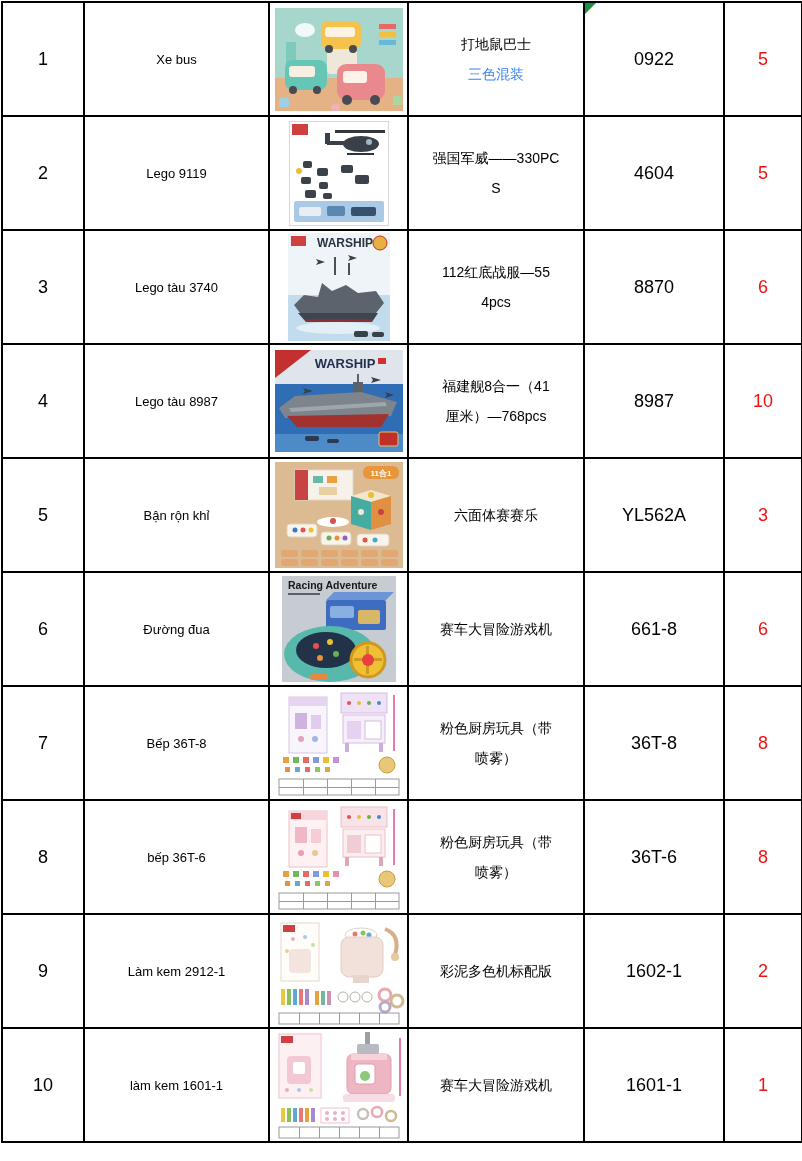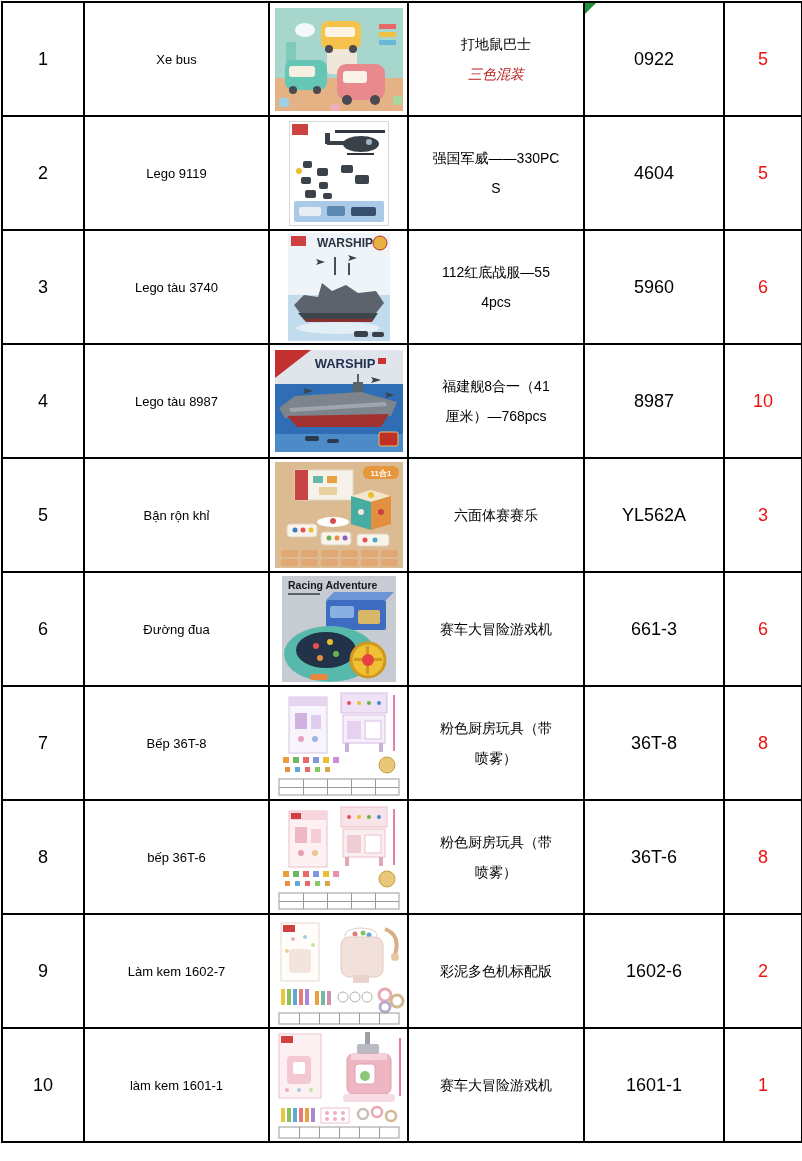--- a/index.html
+++ b/index.html
@@ -5,21 +5,21 @@
   html,body{margin:0;padding:0;background:#ffffff;}
   body{width:802px;font-family:"Liberation Sans","DejaVu Sans",sans-serif;color:#000;}
   table.sheet{border-collapse:collapse;table-layout:fixed;width:800px;margin:1px 0 0 1px;}
   table.sheet td{border:2px solid #000;vertical-align:middle;text-align:center;padding:0;overflow:hidden;}
   tr.prow{height:114px;}
   .c-num{font-size:18px;}
   .c-name{font-size:13px;}
   .c-desc{font-size:14px;line-height:30px;}
   .c-code{font-size:18px;position:relative;}
   .c-qty{font-size:18px;color:#ee1111;}
-  .redline{color:#b91c1c;font-style:italic;}
+  .redline{color:#3b82f6;}
   .imgbox{margin:0 auto;display:flex;align-items:center;justify-content:center;}
   svg{display:block;}
   svg text{font-family:"Liberation Sans","DejaVu Sans",sans-serif;}
   .err-tri{position:absolute;top:0;left:0;width:0;height:0;
            border-top:11px solid #1e8f3e;border-right:11px solid transparent;}
 </style>
 </head>
 <body>
 
 <table class="sheet">
@@ -133,21 +133,21 @@
         <ellipse cx="50" cy="95" rx="42" ry="6" fill="#ffffff" opacity=".55"></ellipse>
         <rect x="66" y="98" width="14" height="6" rx="2" fill="#3a4048"></rect>
               <rect x="84" y="99" width="12" height="5" rx="2" fill="#3a4048"></rect>
       </svg>
     </div>
   </td>
   <td class="c-desc">
     <div>112红底战服—55</div>
     <div>4pcs</div>
   </td>
-  <td class="c-code"><span>5960</span></td>
+  <td class="c-code"><span>8870</span></td>
   <td class="c-qty"><span>6</span></td>
 </tr>
 
 <tr class="prow">
   <td class="c-num"><span>4</span></td>
   <td class="c-name"><span>Lego tàu 8987</span></td>
   <td>
     <div class="imgbox">
       <svg width="128" height="102" viewBox="0 0 128 102">
         <rect width="128" height="102" fill="#dfe5ea"></rect>
@@ -256,21 +256,21 @@
         <rect x="72" y="82" width="28" height="3" fill="#d09820"></rect>
               <rect x="84" y="70" width="3" height="28" fill="#d09820"></rect>
         <circle cx="86" cy="84" r="6" fill="#e84040"></circle>
         <rect x="28" y="98" width="18" height="6" rx="3" fill="#e88840"></rect>
       </svg>
     </div>
   </td>
   <td class="c-desc">
     <div>赛车大冒险游戏机</div>
   </td>
-  <td class="c-code"><span>661-3</span></td>
+  <td class="c-code"><span>661-8</span></td>
   <td class="c-qty"><span>6</span></td>
 </tr>
 
 <tr class="prow">
   <td class="c-num"><span>7</span></td>
   <td class="c-name"><span>Bếp 36T-8</span></td>
   <td>
     <div class="imgbox">
       <svg width="128" height="108" viewBox="0 0 128 108">
         <rect width="128" height="108" fill="#ffffff"></rect>
@@ -369,21 +369,21 @@
   <td class="c-desc">
     <div>粉色厨房玩具（带</div>
     <div>喷雾）</div>
   </td>
   <td class="c-code"><span>36T-6</span></td>
   <td class="c-qty"><span>8</span></td>
 </tr>
 
 <tr class="prow">
   <td class="c-num"><span>9</span></td>
-  <td class="c-name"><span>Làm kem 1602-7</span></td>
+  <td class="c-name"><span>Làm kem 2912-1</span></td>
   <td>
     <div class="imgbox">
       <svg width="132" height="108" viewBox="0 0 132 108">
         <rect width="132" height="108" fill="#ffffff"></rect>
         <rect x="8" y="6" width="38" height="58" fill="#fffdfa" stroke="#e6d8cc"></rect>
               <rect x="10" y="8" width="12" height="7" fill="#d04040"></rect>
         <circle cx="20" cy="22" r="2" fill="#e8b0b8"></circle>
               <circle cx="32" cy="20" r="2" fill="#a8c8e8"></circle>
               <circle cx="40" cy="28" r="2" fill="#c8e0a0"></circle>
               <circle cx="14" cy="34" r="2" fill="#e8d090"></circle>
@@ -415,21 +415,21 @@
               <rect x="46" y="96" width="1" height="11" fill="#9a9a9a"></rect>
               <rect x="66" y="96" width="1" height="11" fill="#9a9a9a"></rect>
               <rect x="86" y="96" width="1" height="11" fill="#9a9a9a"></rect>
               <rect x="106" y="96" width="1" height="11" fill="#9a9a9a"></rect>
       </svg>
     </div>
   </td>
   <td class="c-desc">
     <div>彩泥多色机标配版</div>
   </td>
-  <td class="c-code"><span>1602-6</span></td>
+  <td class="c-code"><span>1602-1</span></td>
   <td class="c-qty"><span>2</span></td>
 </tr>
 
 <tr class="prow">
   <td class="c-num"><span>10</span></td>
   <td class="c-name"><span>làm kem 1601-1</span></td>
   <td>
     <div class="imgbox">
       <svg width="132" height="110" viewBox="0 0 132 110">
         <rect width="132" height="110" fill="#ffffff"></rect>

